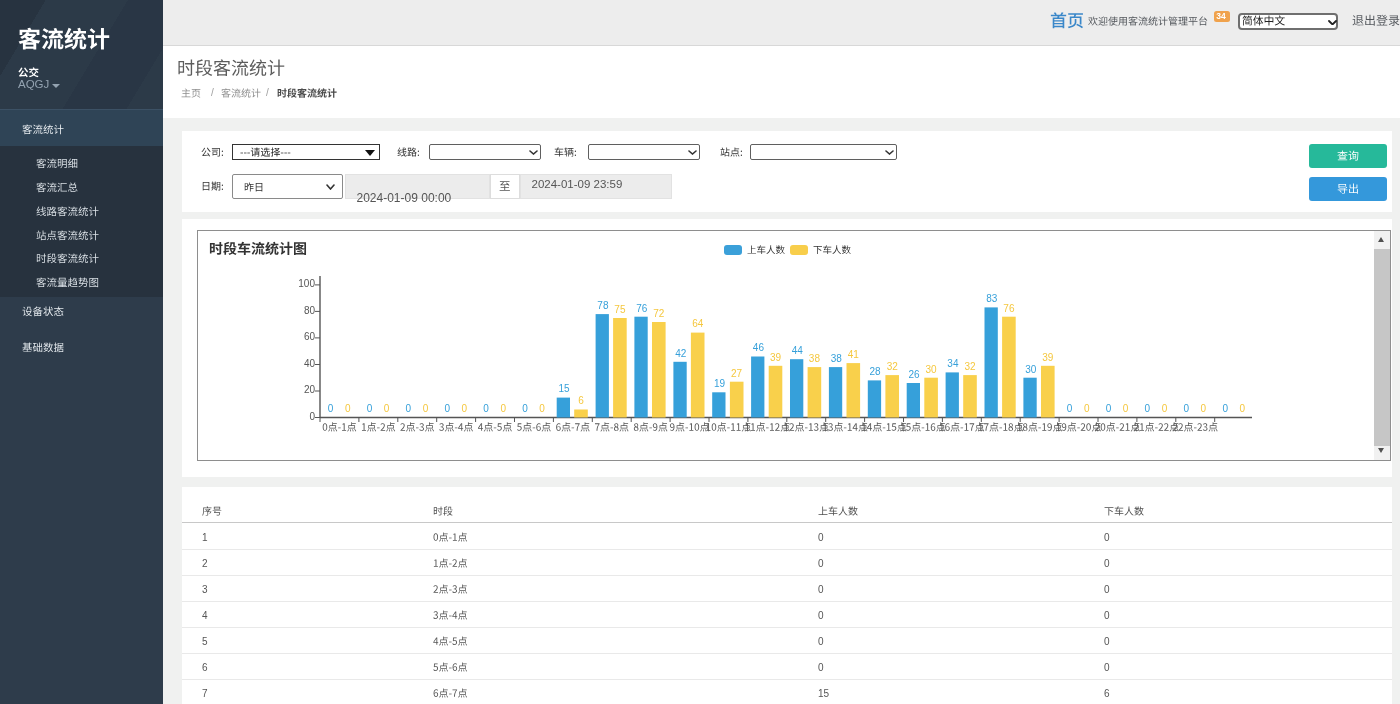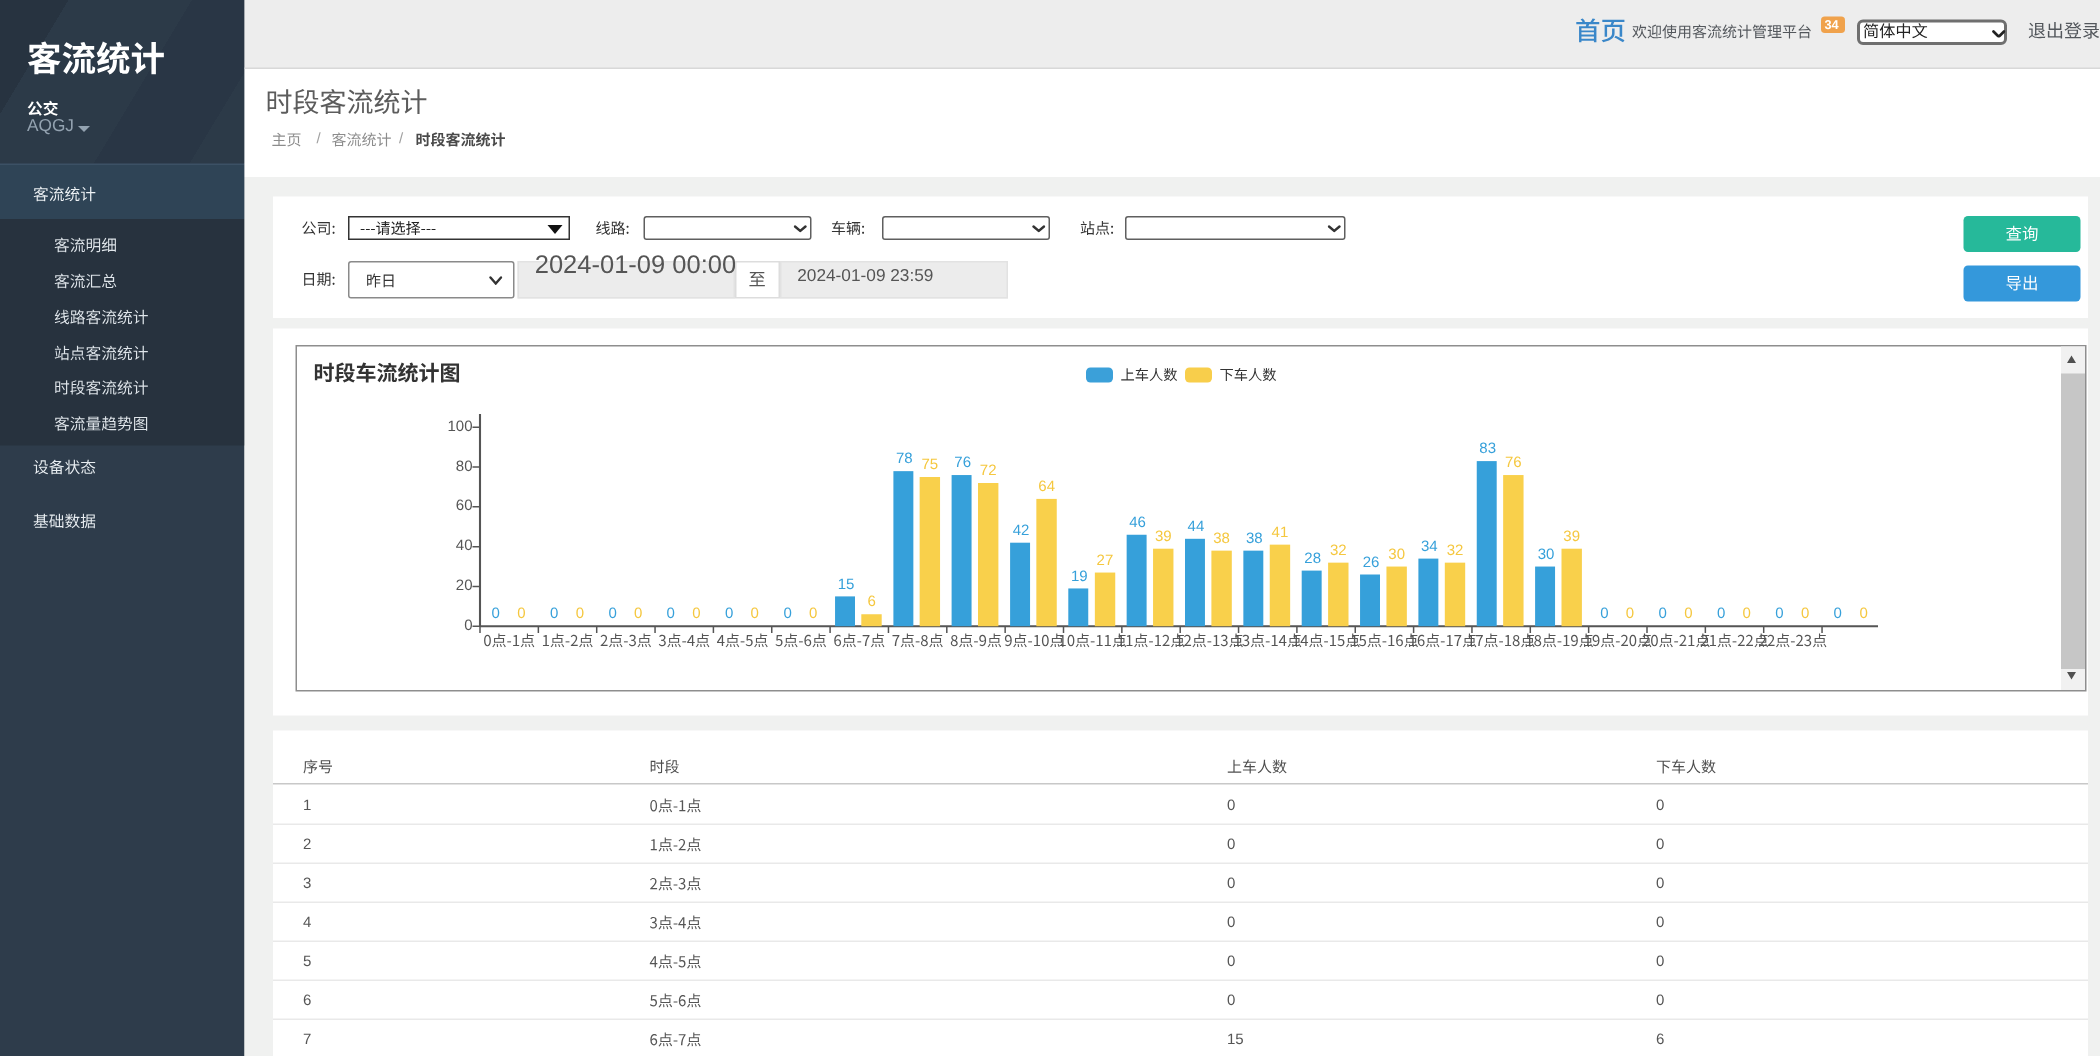--- a/index.html
+++ b/index.html
@@ -294,21 +294,21 @@
   </svg>
 <div style="position:absolute;left:232px;top:174px;width:111px;height:25px;background:#fff;border:1px solid #8a8a8a;border-radius:2px;box-sizing:border-box"></div>
 <svg style="position:absolute;left:244.0px;top:180.7px;overflow:visible" width="22" height="14">
     <use href="#g400_6628" transform="translate(0.0 9.8) scale(0.01000)" fill="#333"></use>
     <use href="#g400_65e5" transform="translate(10.0 9.8) scale(0.01000)" fill="#333"></use>
   </svg>
 <svg style="position:absolute;left:326px;top:184px" width="9" height="6" viewBox="0 0 9 6">
     <path d="M1 1 L4.5 5 L8 1" stroke="#333" stroke-width="1.6" fill="none" stroke-linecap="round"></path>
   </svg>
 <div style="position:absolute;left:345px;top:174px;width:145px;height:25px;background:#ececec;border:1px solid #e2e2e2;box-sizing:border-box"></div>
-<div style="position:absolute;left:356.5px;top:169px;font-size:17px;line-height:11.5px;color:#555;white-space:nowrap;padding-top:2.1px">2024-01-09 00:00</div>
+<div style="position:absolute;left:356.5px;top:191px;font-size:12px;line-height:11.5px;color:#555;white-space:nowrap;padding-top:2.1px">2024-01-09 00:00</div>
 <div style="position:absolute;left:490px;top:174px;width:30px;height:25px;background:#fff;border:1px solid #ddd;box-sizing:border-box"></div>
 <svg style="position:absolute;left:499.3px;top:179.2px;overflow:visible" width="14" height="16">
     <use href="#g400_81f3" transform="translate(0.0 11.3) scale(0.01150)" fill="#555"></use>
   </svg>
 <div style="position:absolute;left:520px;top:174px;width:152px;height:25px;background:#ececec;border:1px solid #e2e2e2;box-sizing:border-box"></div>
 <div style="position:absolute;left:531.5px;top:177.0px;font-size:11.5px;line-height:11.5px;color:#555;white-space:nowrap;padding-top:2.1px">2024-01-09 23:59</div>
 <div style="position:absolute;left:1308.5px;top:144px;width:78px;height:24px;background:#26b99a;border-radius:3px"></div>
 <svg style="position:absolute;left:1336.7px;top:149.2px;overflow:visible" width="24" height="15">
     <use href="#g400_67e5" transform="translate(0.0 10.8) scale(0.01100)" fill="#fff"></use>
     <use href="#g400_8be2" transform="translate(11.0 10.8) scale(0.01100)" fill="#fff"></use>

